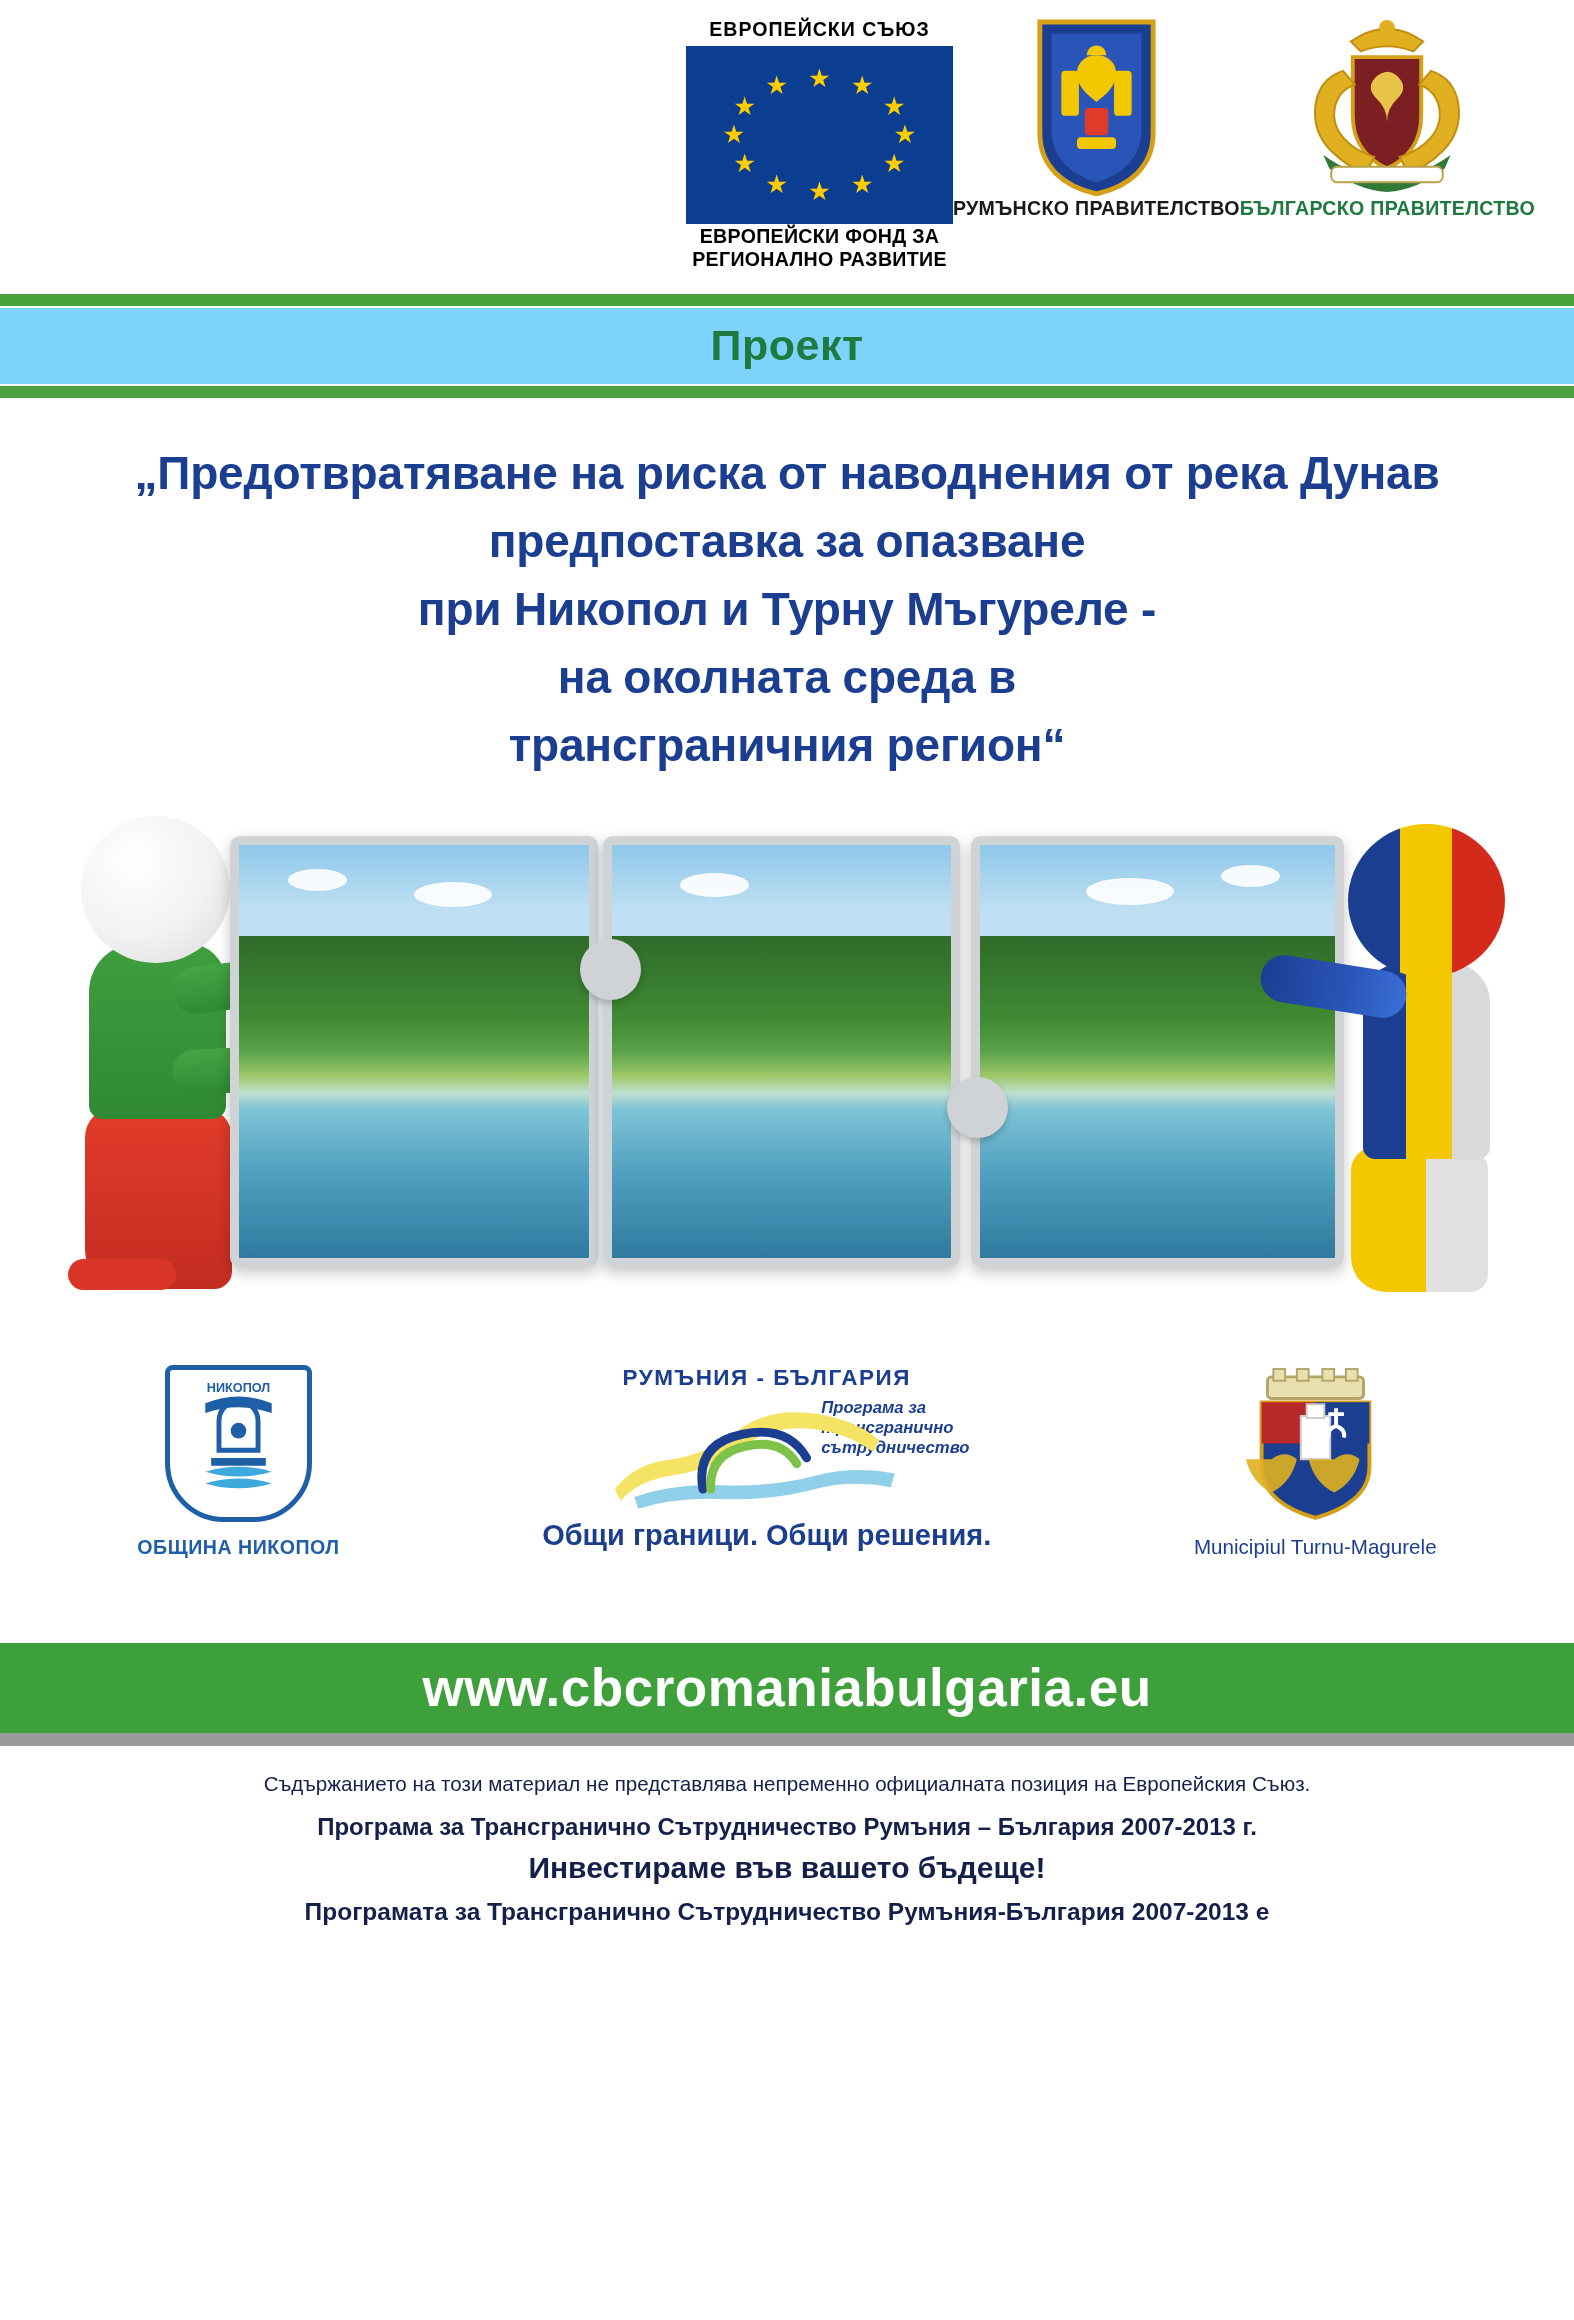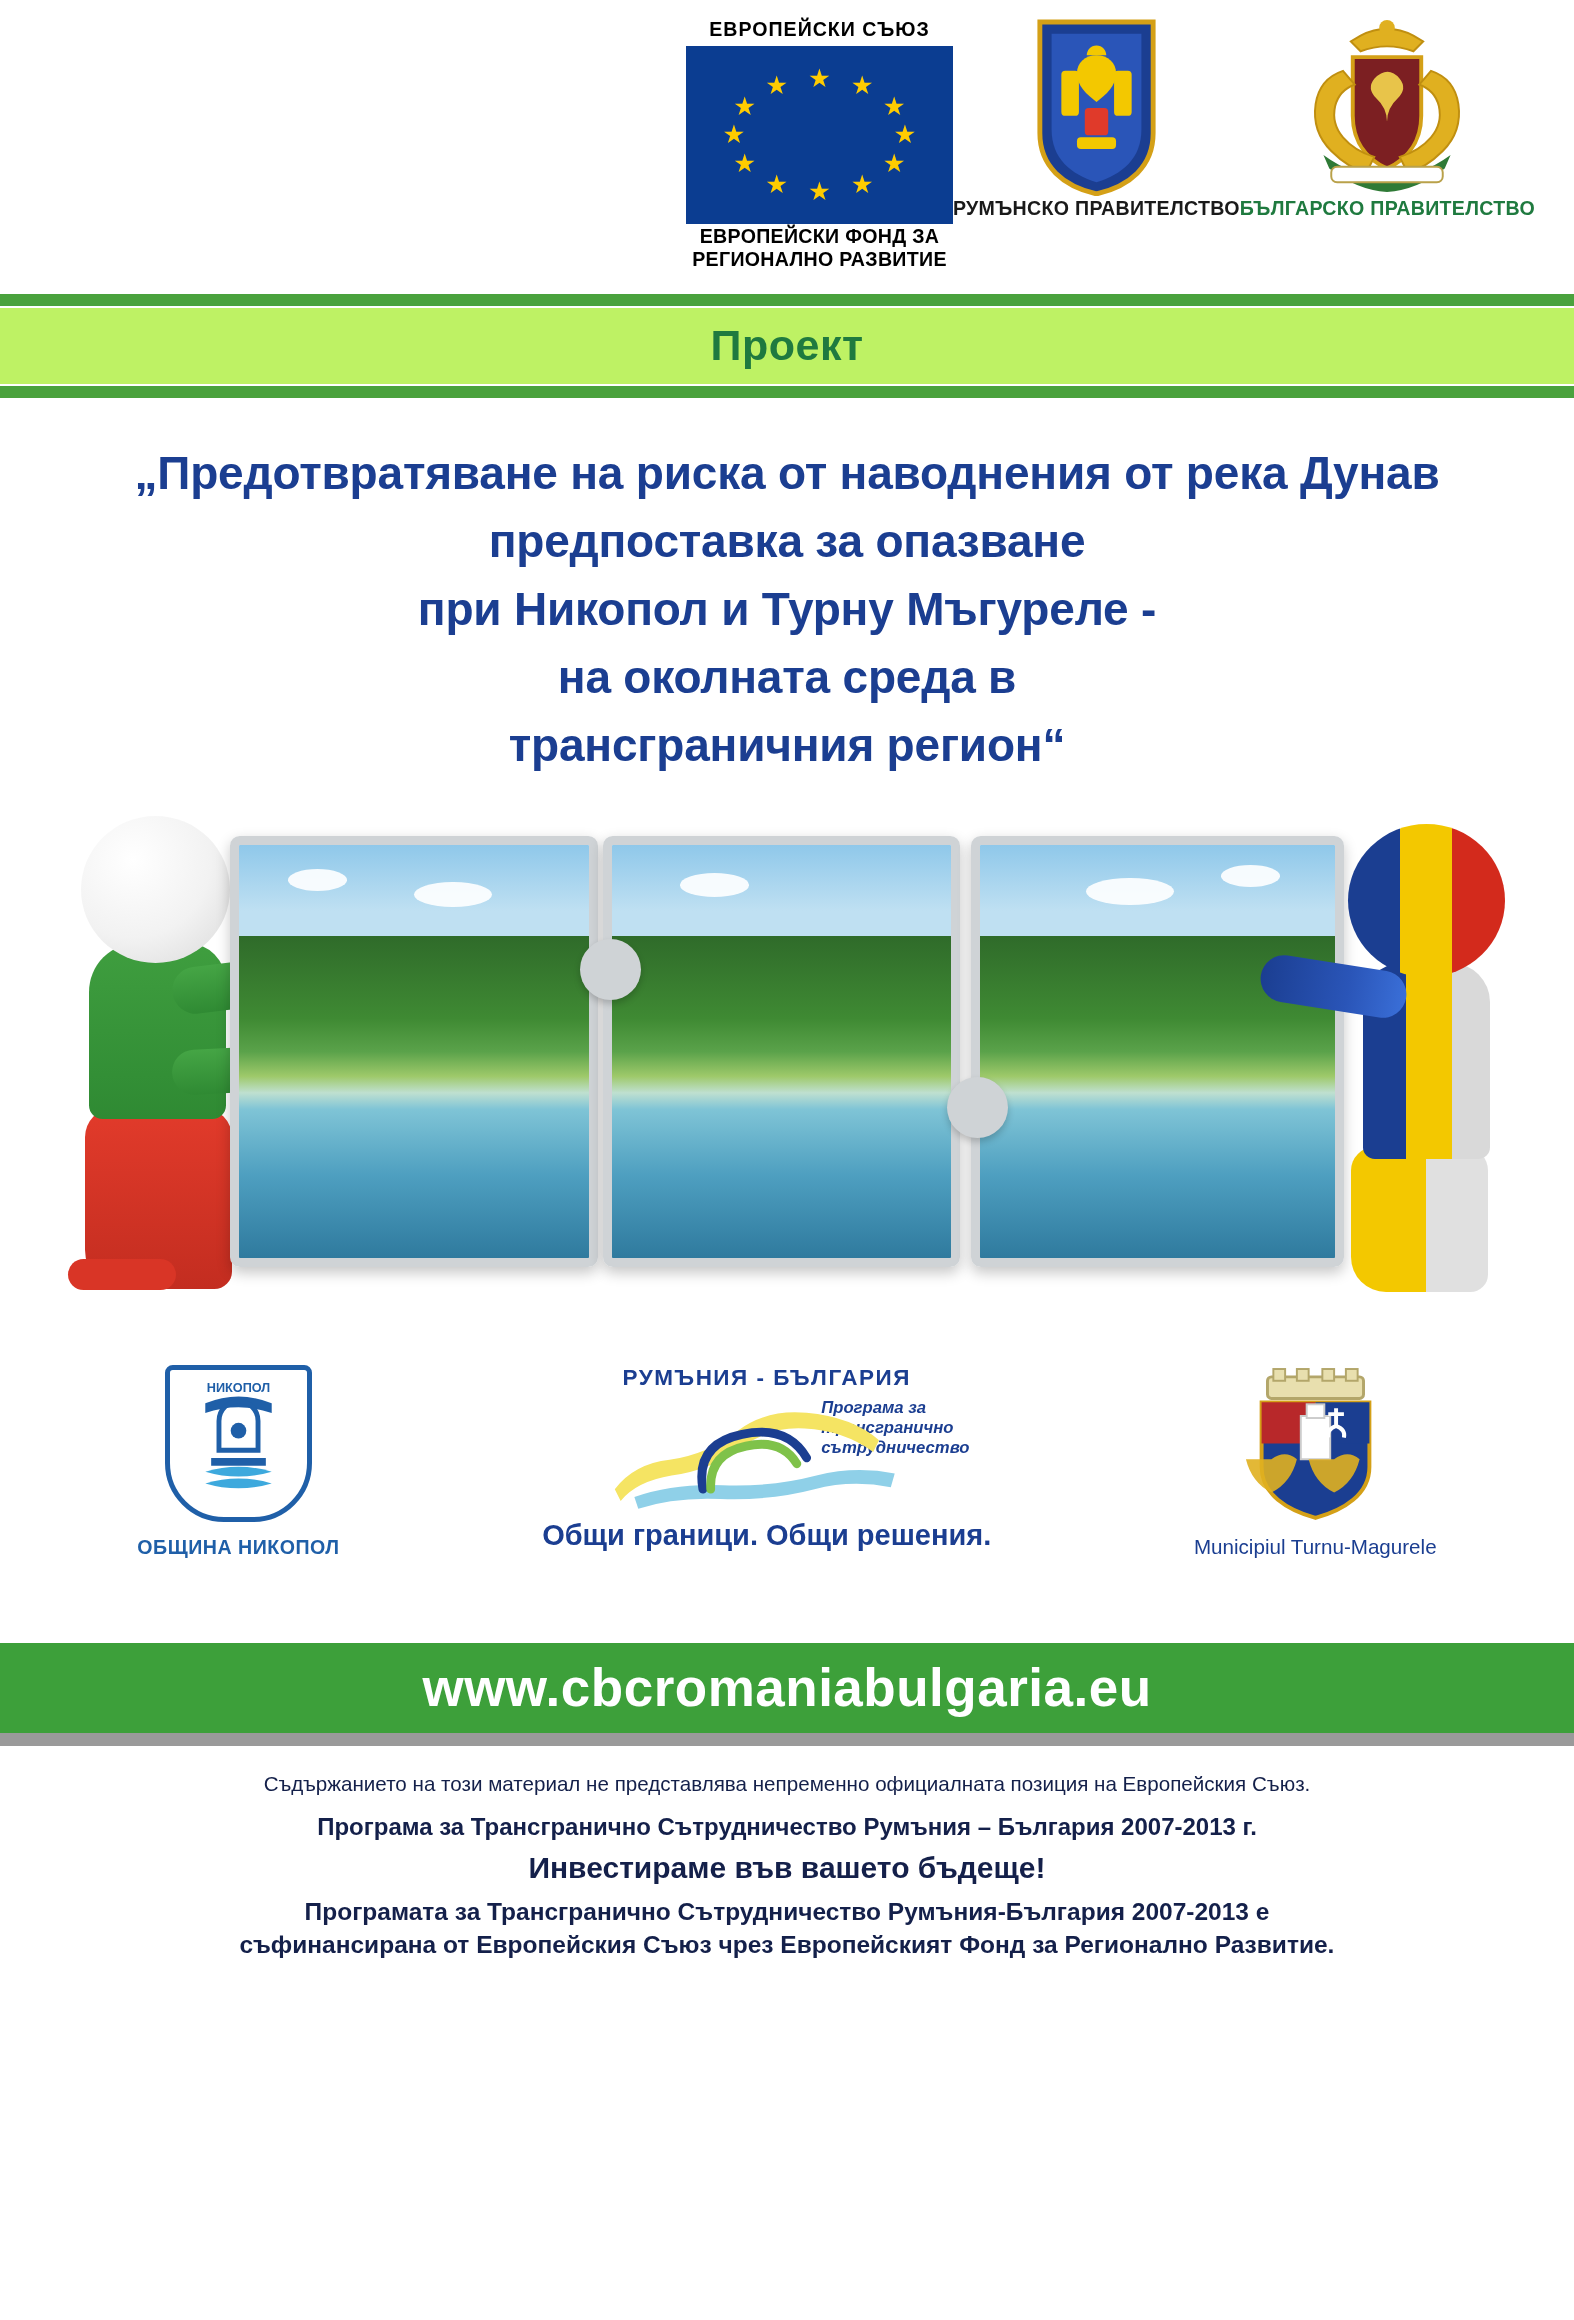--- a/index.html
+++ b/index.html
@@ -75,21 +75,21 @@
     height: 178px;
     position: relative;
   }
 
   
   .band-top-green {
     height: 11.8px;
     background: #4aa23d;
   }
   .yellow-band {
-    background: #bef264;
+    background: #7dd3fc;
     height: 76px;
     display: flex;
     align-items: center;
     justify-content: center;
     border-top: 2.9px solid #ffffff;
     border-bottom: 2.9px solid #ffffff;
   }
   .yellow-band .proekt {
     font-size: 43px;
     font-weight: bold;
@@ -552,17 +552,16 @@
   <div class="url-band">
     <div class="url">www.cbcromaniabulgaria.eu</div>
   </div>
   <div class="grey-band"></div>
 
   <div class="footer">
     <div class="f1">Съдържанието на този материал не представлява непременно официалната позиция на Европейския Съюз.</div>
     <div class="f2">Програма за Трансгранично Сътрудничество Румъния – България 2007-2013 г.</div>
     <div class="f3">Инвестираме във вашето бъдеще!</div>
     <div class="f4">Програмата за Трансгранично Сътрудничество Румъния-България 2007-2013 е</div>
-    <div class="f4">съфинансирана от Европейския Съюз чрез Европейският Фонд за Регионално Развитие.</div>
   </div>
 
 </div>
 
 
 </body></html>

